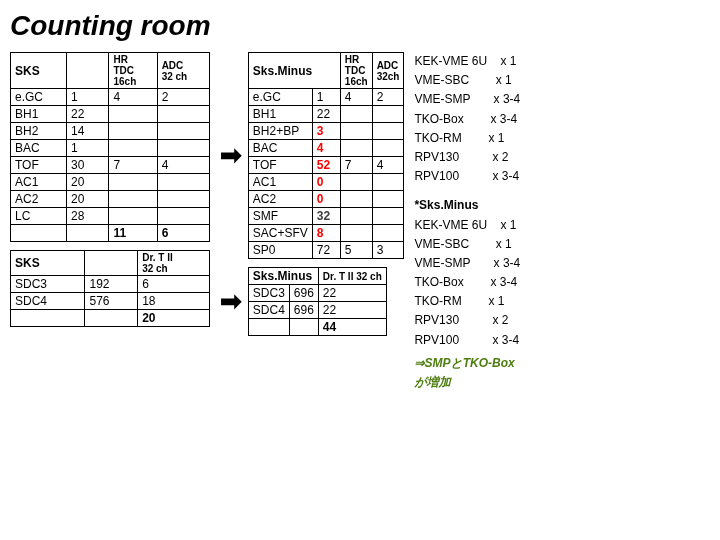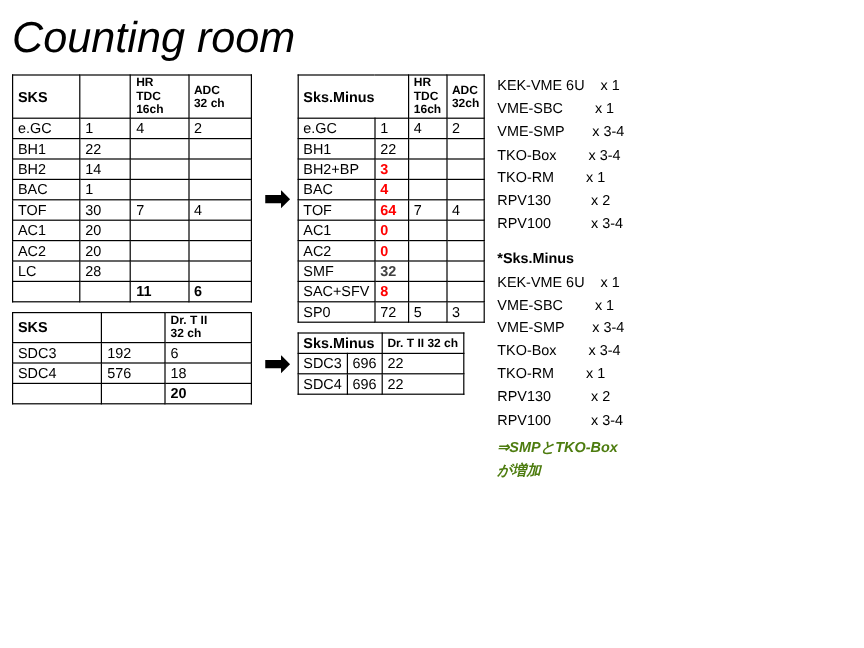--- a/index.html
+++ b/index.html
@@ -6,22 +6,22 @@
     body {
       background: #fff;
       font-family: Arial, sans-serif;
       font-size: 12px;
       width: 720px;
       height: 540px;
       overflow: hidden;
       padding: 10px;
     }
     h1 {
-      font-size: 36px;
-      font-weight: normal;
+      font-size: 28px;
+      font-weight: bold;
       font-style: italic;
       margin-bottom: 10px;
       color: #000;
     }
     .main-layout {
       display: flex;
       gap: 10px;
     }
     .left-section {
       display: flex;
@@ -181,21 +181,21 @@
           <td></td>
         </tr>
         <tr>
           <td>BAC</td>
           <td style="color:red; font-weight:bold;">4</td>
           <td></td>
           <td></td>
         </tr>
         <tr>
           <td>TOF</td>
-          <td style="color:red; font-weight:bold;">64</td>
+          <td style="color:red; font-weight:bold;">52</td>
           <td>7</td>
           <td>4</td>
         </tr>
         <tr>
           <td>AC1</td>
           <td style="color:red; font-weight:bold;">0</td>
           <td></td>
           <td></td>
         </tr>
         <tr>
@@ -237,20 +237,25 @@
         </tr>
         <tr>
           <td>SDC3</td>
           <td>696</td>
           <td>22</td>
         </tr>
         <tr>
           <td>SDC4</td>
           <td>696</td>
           <td>22</td>
+        </tr>
+        <tr>
+          <td></td>
+          <td></td>
+          <td class="bold">44</td>
         </tr>
       </tbody>
         </table>
     </div>
   </div>
 
   <div class="right-section">
     <div style="margin-bottom: 10px;">
       <div>KEK-VME 6U &nbsp;&nbsp; x 1</div>
       <div>VME-SBC &nbsp;&nbsp;&nbsp;&nbsp;&nbsp;&nbsp; x 1</div>

